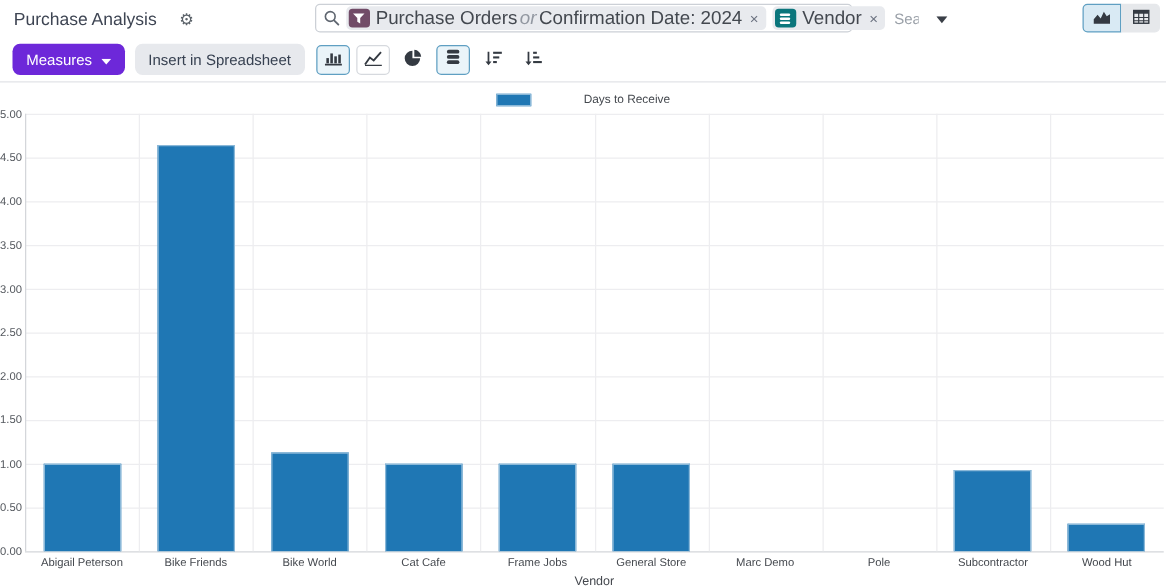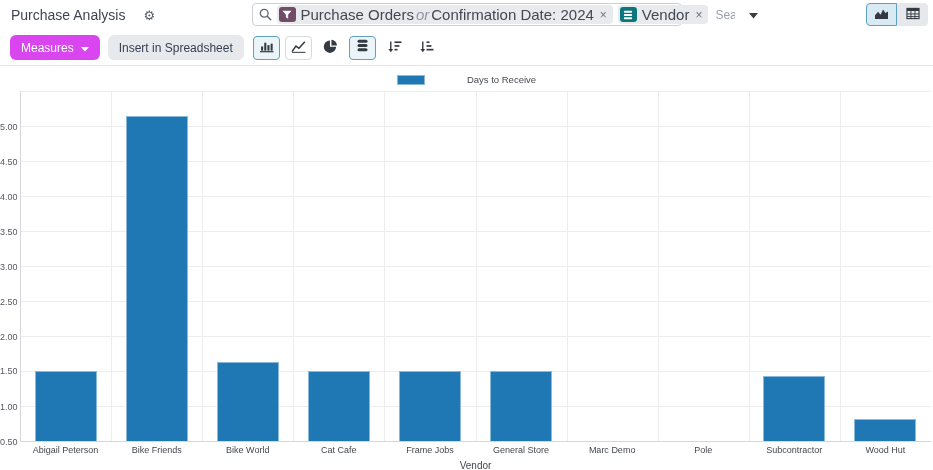--- a/index.html
+++ b/index.html
@@ -32,21 +32,21 @@
 
   .viewswitch{position:absolute;right:5px;top:3px;display:flex;height:23px;}
   .vs{width:31px;height:23px;display:flex;align-items:center;justify-content:center;
     border:1px solid transparent;cursor:pointer;padding:0;}
   .vs.graph{background:#d9eaf4;border-color:#5f9fc2;border-radius:4px 0 0 4px;}
   .vs.pivot{background:#e6e8eb;border-color:#e6e8eb;border-radius:0 4px 4px 0;}
 
   
   .toolbar{position:absolute;top:30px;left:0;right:0;height:36px;display:flex;align-items:center;
     padding:0 10px;box-sizing:border-box;border-bottom:1px solid #e2e4e8;gap:5px;}
-  .btn-measures{background:#d946ef;color:#fff;border:none;border-radius:6px;height:25px;
+  .btn-measures{background:#6d28d9;color:#fff;border:none;border-radius:6px;height:25px;
     padding:0 11px;font-size:12px;display:flex;align-items:center;gap:7px;cursor:pointer;
     font-family:"Liberation Sans",sans-serif;margin-right:3px;}
   .btn-insert{background:#e7e9ed;color:#374151;border:none;border-radius:6px;height:25px;
     padding:0 11px;font-size:12px;cursor:pointer;font-family:"Liberation Sans",sans-serif;margin-right:4px;}
   .icon-btn{width:27px;height:24px;background:#fff;border:1px solid #d6d9de;border-radius:4px;
     display:flex;align-items:center;justify-content:center;cursor:pointer;padding:0;}
   .icon-btn.active{border-color:#5f9fc2;background:#eaf4f9;}
   .icon-btn.ghost{border-color:transparent;background:transparent;}
   .glyph{color:#3a3f47;}
 
@@ -55,21 +55,21 @@
   .legend{position:absolute;top:8px;left:0;width:933px;display:flex;align-items:center;
     justify-content:center;gap:6px;}
   .legend-swatch{width:28px;height:10px;border:1px solid #8ab8d8;box-sizing:border-box;}
   .legend-label{font-size:9.5px;color:#45494f;padding-left:36px;}
   .plot{position:absolute;left:20px;top:25px;width:911px;height:350px;}
   .hgrid{position:absolute;left:0;width:100%;height:1px;background:#ededf0;}
   .hgrid.axisline{background:#d4d6da;}
   .vgrid{position:absolute;top:0;height:100%;width:1px;background:#ededf0;}
   .vgrid.axisline{background:#d4d6da;left:0;}
   .ytick{position:absolute;left:0;width:17px;font-size:9px;color:#55595f;text-align:right;
-    line-height:10px;height:10px;margin-top:36px;}
+    line-height:10px;height:10px;}
   .bar{position:absolute;bottom:0;background:#1f77b4;border:1px solid #8ab8d8;
     border-bottom:none;box-sizing:border-box;cursor:pointer;}
   .xaxis{position:absolute;left:20px;top:379px;width:911px;height:14px;}
   .xtick{position:absolute;top:0;font-size:9px;color:#44484e;text-align:center;white-space:nowrap;}
   .xtitle{position:absolute;left:20px;top:394px;width:911px;text-align:center;font-size:10px;color:#44484e;}
 </style>
 </head>
 <body>
 
 <div class="app">

